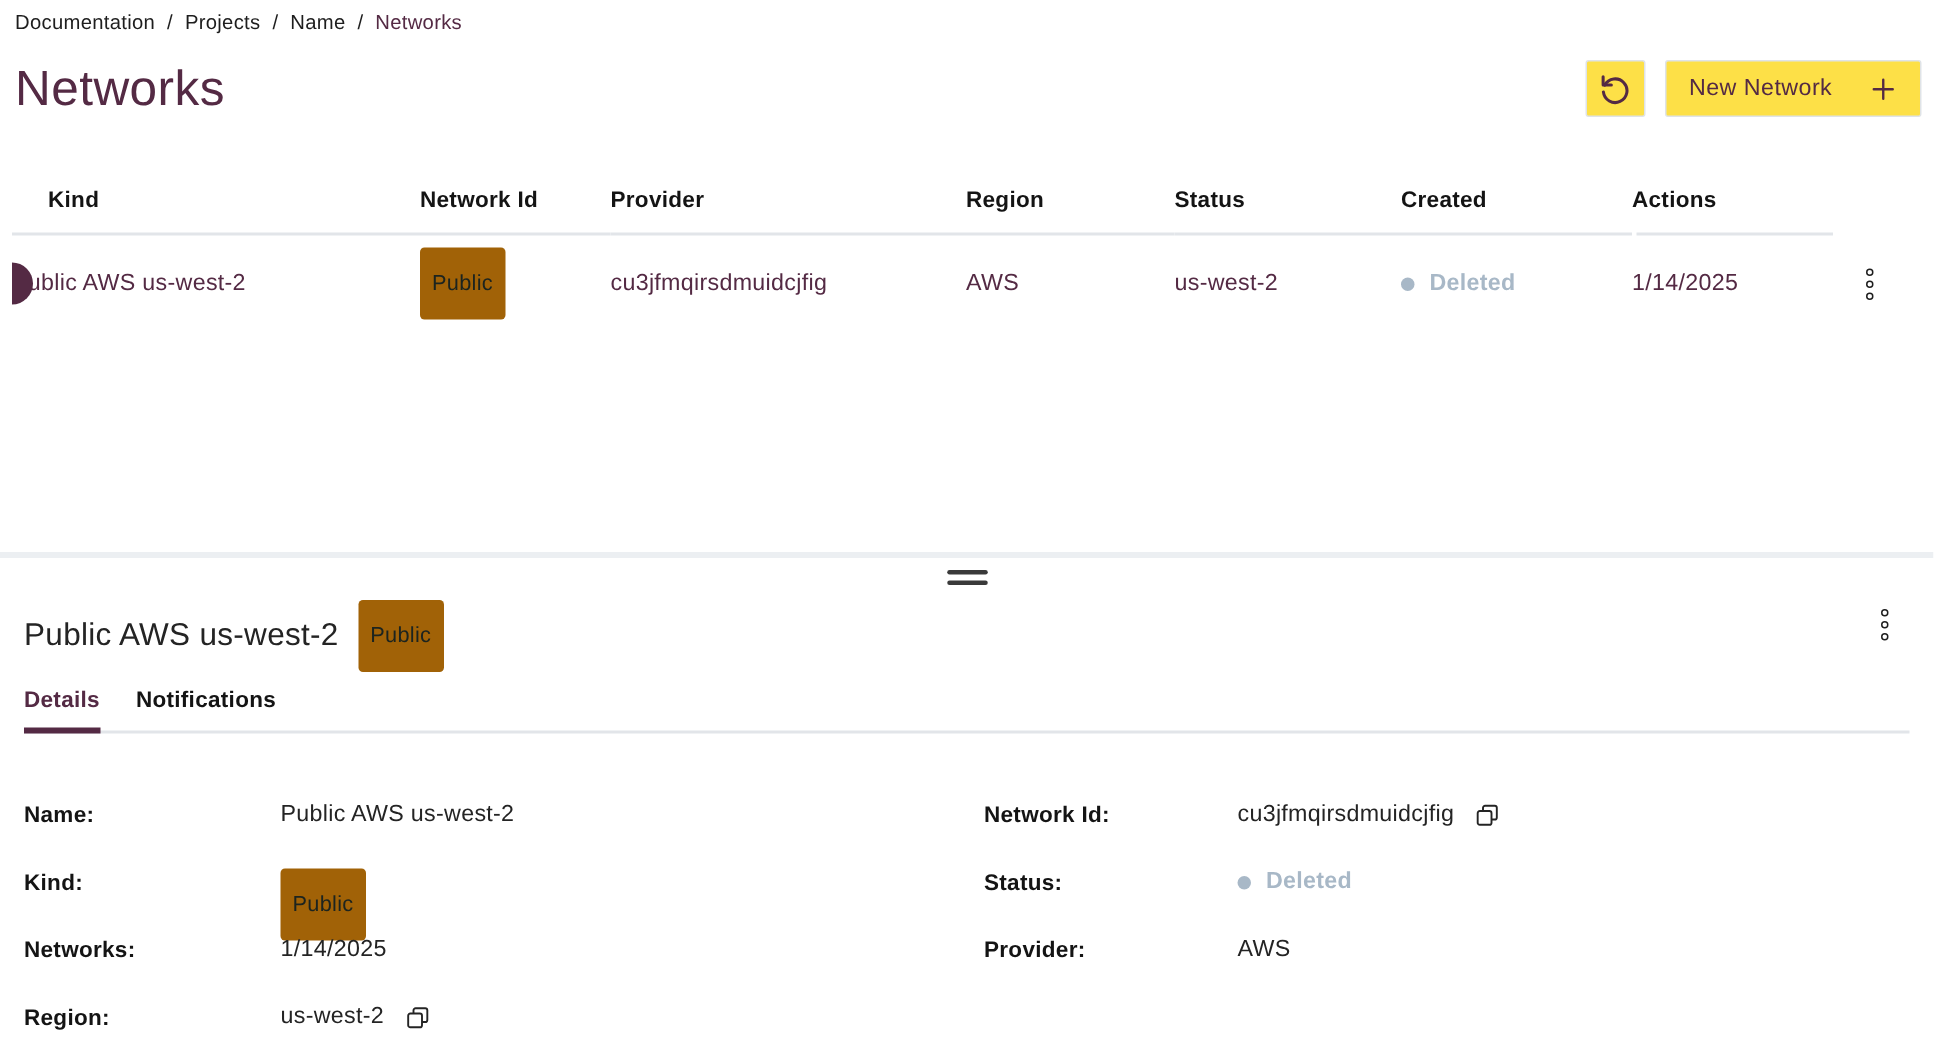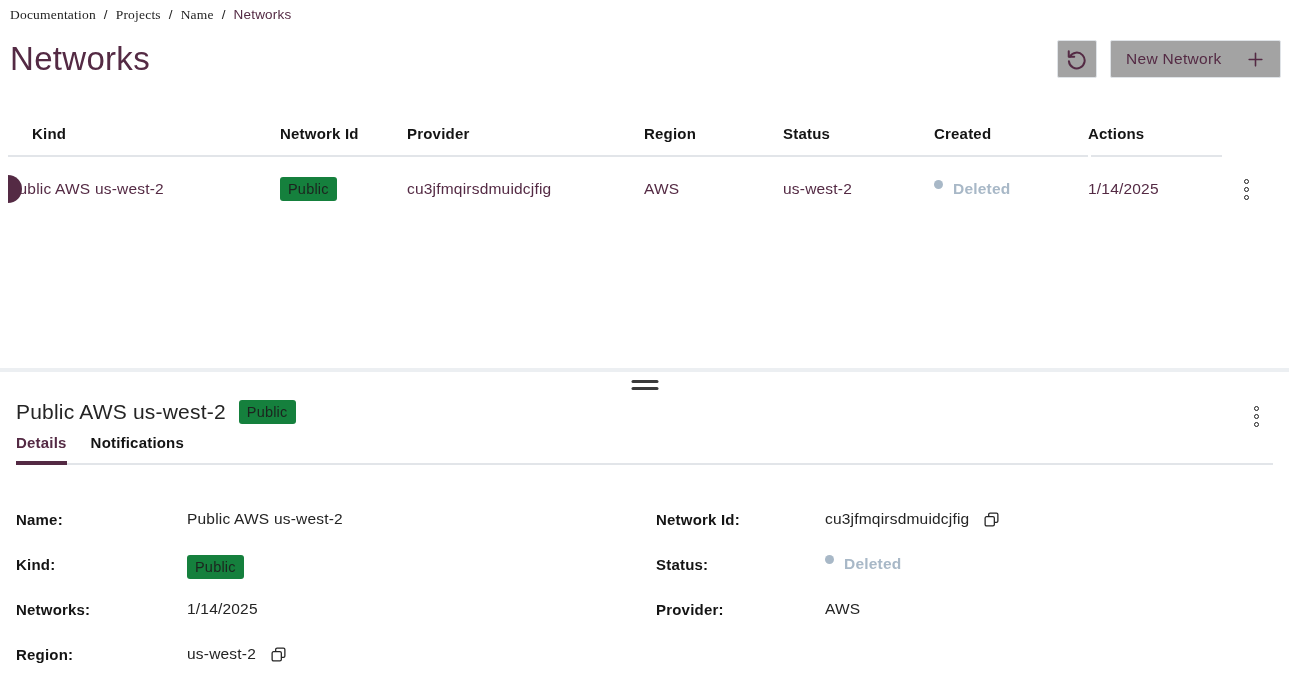--- a/index.html
+++ b/index.html
@@ -11,31 +11,31 @@
     position: relative;
     overflow: hidden;
   }
 
   
   .breadcrumb {
     position: absolute; top: 7px; left: 10px;
     font-size: 13.5px; color: #1e1e1e; letter-spacing: .2px;
   }
   .breadcrumb span { margin-right: 4px; }
-  .breadcrumb .crumb { cursor: pointer; font-family: Liberation Serif, serif; }
+  .breadcrumb .crumb { cursor: pointer; }
   .breadcrumb .current { color: #542a44; }
 
   
   .page-title {
     position: absolute; top: 40px; left: 10px;
     font-size: 33px; font-weight: 500; color: #542a44; letter-spacing: .3px;
   }
   .header-actions { position: absolute; top: 40px; right: 8px; display: flex; gap: 13px; }
   .btn {
-    background: #a3a3a3; border: 1px solid #dfe3e7; border-radius: 2px;
+    background: #fde047; border: 1px solid #dfe3e7; border-radius: 2px;
     color: #542a44; display: flex; align-items: center; justify-content: center;
     cursor: pointer; height: 38px;
   }
   .btn-icon { width: 40px; }
   .btn-new {
     width: 171px; padding: 0 15px; justify-content: space-between;
     font-size: 15.5px; font-weight: 500; letter-spacing: .3px;
     font-family: "Liberation Sans", sans-serif;
   }
 
@@ -59,24 +59,24 @@
     display: flex; align-items: center; height: 64px;
     font-size: 15.5px; color: #542a44; letter-spacing: .2px; padding-right: 10px;
   }
   .data-row { position: relative; cursor: pointer; }
   .row-indicator {
     position: absolute; left: 0; top: 18px;
     width: 14px; height: 28px; background: #542a44;
     border-radius: 0 14px 14px 0;
   }
   .badge {
-    background: #15803d; color: #1c241f;
-    font-size: 14.5px; padding: 4px 8px; border-radius: 3px; letter-spacing: .2px;
-  }
-  .status { display: flex; align-items: flex-start; gap: 10px; color: #a8b8c7; font-weight: 600; }
+    background: #a16207; color: #1c241f;
+    font-size: 14.5px; padding: 16px 8px; border-radius: 3px; letter-spacing: .2px;
+  }
+  .status { display: flex; align-items: center; gap: 10px; color: #a8b8c7; font-weight: 600; }
   .status .dot { width: 9px; height: 9px; border-radius: 50%; background: #a8b8c7; }
   .kebab {
     background: none; border: none; cursor: pointer;
     display: flex; flex-direction: column; gap: 3px; align-items: center;
     padding: 6px;
   }
   .kebab i { width: 5px; height: 5px; border: 1.5px solid #1e1e1e; border-radius: 50%; display: block; }
   .td-actions { justify-content: center; }
 
   

